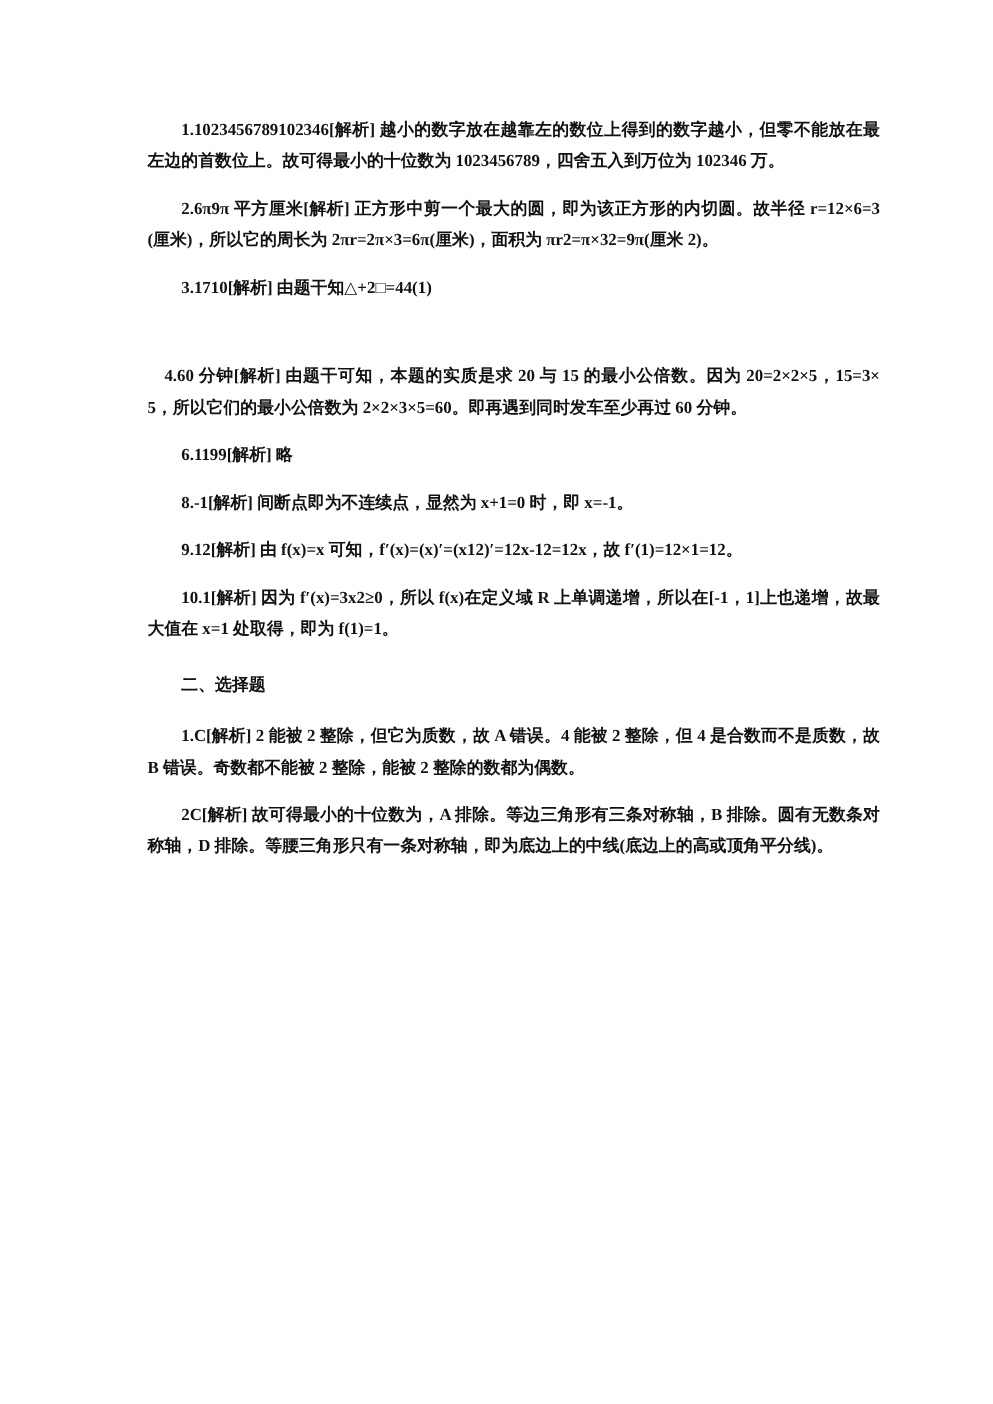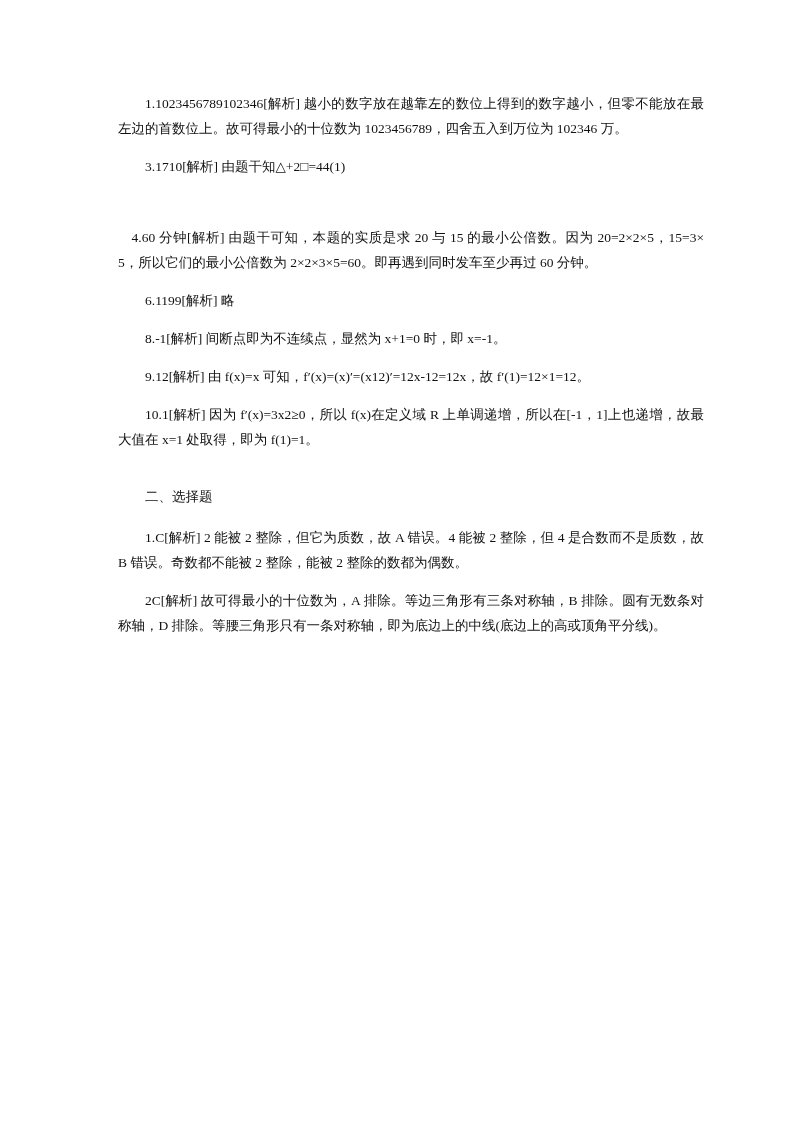--- a/index.html
+++ b/index.html
@@ -13,49 +13,51 @@
     font-family: "Liberation Serif", "DejaVu Serif", serif;
     color: #000000;
   }
   .page {
     position: relative;
     width: 794px;
     height: 989px;
     box-sizing: border-box;
     padding: 92px 90px 60px 118px;
     background: #ffffff;
+    font-weight: bold;
   }
   .doc-body {
     font-size: 13.5px;
     line-height: 1.85;
     text-align: justify;
     color: #111111;
   }
   .para {
     margin: 0 0 13px 0;
     text-indent: 2em;
     white-space: normal;
     word-break: break-all;
   }
   .para.slight-indent {
     text-indent: 1em;
     margin-top: 46px;
   }
   .para.section-head {
     text-indent: 2em;
-    margin-top: 32px;
+    margin-top: 20px;
     margin-bottom: 16px;
   }
 </style>
 </head>
 <body>
 
 <div class="page">
   <div class="doc-body">
     <p class="para">1.1023456789102346[解析] 越小的数字放在越靠左的数位上得到的数字越小，但零不能放在最左边的首数位上。故可得最小的十位数为 1023456789，四舍五入到万位为 102346 万。</p>
+    <p class="para">2.6π9π 平方厘米[解析] 正方形中剪一个最大的圆，即为该正方形的内切圆。故半径 r=12×6=3(厘米)，所以它的周长为 2πr=2π×3=6π(厘米)，面积为 πr2=π×32=9π(厘米 2)。</p>
     <p class="para">3.1710[解析] 由题干知△+2□=44(1)</p>
     <p class="para slight-indent">4.60 分钟[解析] 由题干可知，本题的实质是求 20 与 15 的最小公倍数。因为 20=2×2×5，15=3×5，所以它们的最小公倍数为 2×2×3×5=60。即再遇到同时发车至少再过 60 分钟。</p>
     <p class="para">6.1199[解析] 略</p>
     <p class="para">8.-1[解析] 间断点即为不连续点，显然为 x+1=0 时，即 x=-1。</p>
     <p class="para">9.12[解析] 由 f(x)=x 可知，f′(x)=(x)′=(x12)′=12x-12=12x，故 f′(1)=12×1=12。</p>
     <p class="para">10.1[解析] 因为 f′(x)=3x2≥0，所以 f(x)在定义域 R 上单调递增，所以在[-1，1]上也递增，故最大值在 x=1 处取得，即为 f(1)=1。</p>
     <p class="para section-head">二、选择题</p>
     <p class="para">1.C[解析] 2 能被 2 整除，但它为质数，故 A 错误。4 能被 2 整除，但 4 是合数而不是质数，故 B 错误。奇数都不能被 2 整除，能被 2 整除的数都为偶数。</p>
     <p class="para">2C[解析] 故可得最小的十位数为，A 排除。等边三角形有三条对称轴，B 排除。圆有无数条对称轴，D 排除。等腰三角形只有一条对称轴，即为底边上的中线(底边上的高或顶角平分线)。</p>
   </div>

